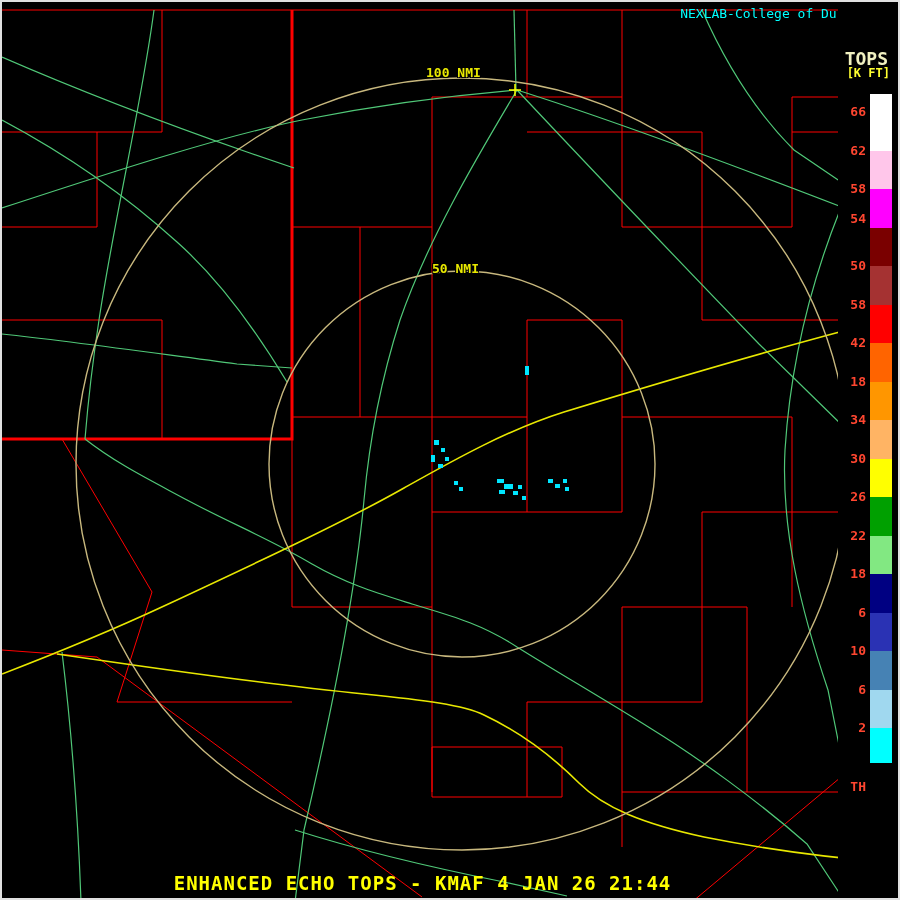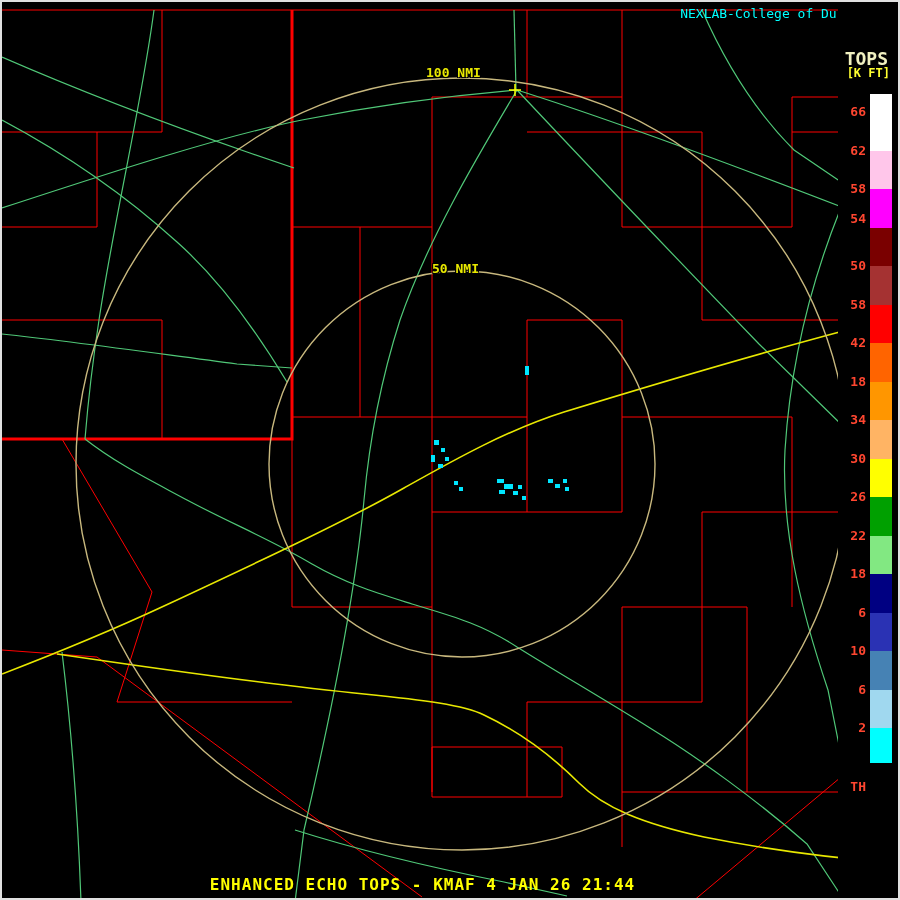--- a/index.html
+++ b/index.html
@@ -32,21 +32,21 @@
   .scale-title{position:absolute;top:46px;right:10px;color:var(--scale_title);font-size:18px;font-weight:bold;}
   .scale-units{position:absolute;top:64px;right:8px;color:#ffff30;font-size:12px;font-weight:bold;}
   .legend{position:absolute;left:836px;top:0;width:64px;height:900px;background:#000;}
   .legend .block{position:absolute;left:32px;width:22px;}
   .legend .lab{
     position:absolute;left:0;width:28px;text-align:right;
     color:var(--legend_label);font-size:13px;font-weight:bold;line-height:15px;
   }
   .footer{
     position:absolute;left:0;right:55px;bottom:4px;text-align:center;
-    color:var(--footer_text);font-size:16px;font-weight:bold;letter-spacing:1px;white-space:nowrap;
+    color:var(--footer_text);font-size:19px;font-weight:bold;letter-spacing:1px;white-space:nowrap;
   }
 </style>
 </head>
 <body>
 
 <div class="screen">
 
   <svg class="map" width="900" height="900" viewBox="0 0 900 900">
 
     <g class="county">

